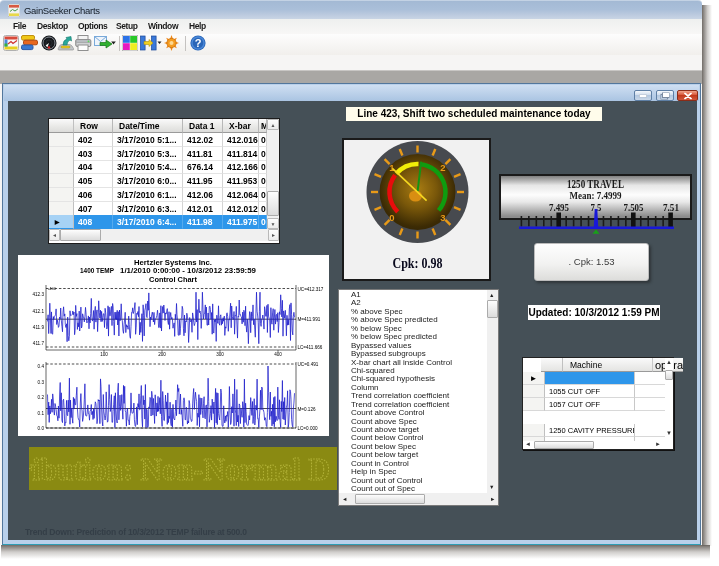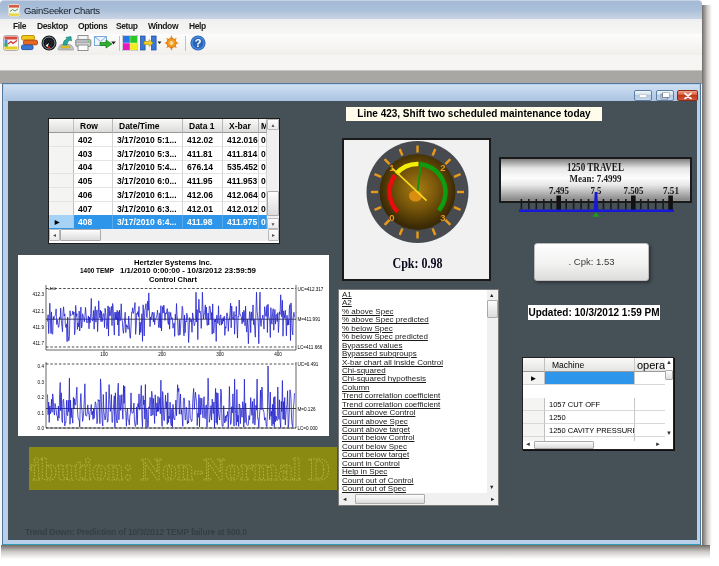--- a/index.html
+++ b/index.html
@@ -67,21 +67,21 @@
   
   .sb{position:absolute;background:#f0f0f0;}
   .sbbtn{position:absolute;background:linear-gradient(#fdfdfd,#ebebeb);border:1px solid #b9b9b9;
     box-sizing:border-box;color:#555;text-align:center;border-radius:1px;}
   .sbthumb{position:absolute;background:linear-gradient(#fdfdfd,#dcdcdc);border:1px solid #ababab;
     box-sizing:border-box;border-radius:1px;}
   
   #gaugep{left:342px;top:138px;width:149px;height:143px;background:#f1f1f1;
     border:2px solid #1a1a1a;box-sizing:border-box;}
   
-  #lingauge{left:499px;top:157px;width:193px;height:46px;box-sizing:border-box;
+  #lingauge{left:499px;top:174px;width:193px;height:46px;box-sizing:border-box;
     border:2px solid #1a1a1a;
     background:linear-gradient(180deg,#808080,#e6e6e6 22%,#fdfdfd 45%,#e8e8e8 62%,#8c8c8c 96%);}
   
   #cpkbox{left:534px;top:243px;width:115px;height:38px;border-radius:3px;font-size:9.5px;
     background:linear-gradient(#fefefe,#f2f2f1 55%,#dddddb);border:1px solid #bbb;box-sizing:border-box;
     box-shadow:2px 2px 3px rgba(20,20,20,0.45);
     color:#3a3a3a;text-align:center;line-height:36px;}
   
   #updated{left:528px;top:305px;width:132px;height:15px;background:#fff;
     font-size:10px;font-weight:bold;color:#000;line-height:15px;text-align:center;}
@@ -92,21 +92,21 @@
   .g2row{position:absolute;left:0;width:142px;height:13px;font-size:7.5px;}
   .g2row .c{position:absolute;top:0;height:13px;line-height:13px;overflow:hidden;white-space:nowrap;
     border-bottom:1px solid #d8d8d8;padding-left:4px;box-sizing:border-box;}
   .d0{left:0;width:22px;background:#f4f4f2;border-right:1px solid #c0c0c0;}
   .d1{left:22px;width:90px;border-right:1px solid #c8c8c8;}
   .d2{left:112px;width:30px;}
   
   #listbox{left:338px;top:289px;width:161px;height:217px;background:#fff;
     border:1px solid #7a7a7a;box-sizing:border-box;font-size:8px;color:#1a1a1a;}
   #listbox .items{position:absolute;left:1px;top:1px;width:146px;}
-  #listbox .it{height:8.45px;line-height:8.6px;padding-left:2px;white-space:nowrap;overflow:hidden;text-decoration:underline;}
+  #listbox .it{height:8.45px;line-height:8.6px;padding-left:11px;white-space:nowrap;overflow:hidden;}
   
   #chartp{left:18px;top:255px;width:311px;height:181px;background:#fff;}
   
   #banner{left:29px;top:447px;width:308px;height:43px;background:#8a8a12;overflow:hidden;}
   
   #status{left:25px;top:527px;width:400px;height:12px;font-size:8.5px;font-weight:bold;color:#343e47;letter-spacing:-0.2px;}
 </style>
 </head>
 <body>
 <div id="win">
@@ -254,21 +254,21 @@
       <div class="c c2">3/17/2010 5:3...</div>
       <div class="c c3">411.81</div>
       <div class="c c4">411.814</div>
       <div class="c c5">0.2</div>
     </div>
   <div class="g1row" style="top:41.4px">
       <div class="c c0"></div>
       <div class="c c1">404</div>
       <div class="c c2">3/17/2010 5:4...</div>
       <div class="c c3">676.14</div>
-      <div class="c c4">535.452</div>
+      <div class="c c4">412.166</div>
       <div class="c c5">0.3</div>
     </div>
   <div class="g1row" style="top:55.1px">
       <div class="c c0"></div>
       <div class="c c1">405</div>
       <div class="c c2">3/17/2010 6:0...</div>
       <div class="c c3">411.95</div>
       <div class="c c4">411.953</div>
       <div class="c c5">0.2</div>
     </div>
@@ -393,38 +393,38 @@
     <polygon points="92.8,51 97.2,51 96.3,33 93.7,33" fill="#1818d8"></polygon>
     <line x1="18" y1="51.8" x2="173" y2="51.8" stroke="#1818d8" stroke-width="2.5"></line>
     <polygon points="91.5,57.8 98.5,57.8 95,53.4" fill="#18a018"></polygon>
   </svg>
 </div>
 
 <div class="abs" id="cpkbox">. Cpk: 1.53</div>
 <div class="abs" id="updated">Updated: 10/3/2012 1:59 PM</div>
 
 <div class="abs" id="grid2">
-  <div class="g2row" style="top:0;height:24px;">
+  <div class="g2row" style="top:0;height:24px;margin-left:18px;">
     <div class="c d0" style="height:14px;background:linear-gradient(#fafafa,#e4e4e2);border-bottom:1px solid #9a9a9a;"></div>
     <div class="c d1" style="height:14px;line-height:14px;background:linear-gradient(#fafafa,#e4e4e2);border-bottom:1px solid #9a9a9a;padding-left:7px;font-size:8.5px;">Machine</div>
     <div class="c d2" style="height:14px;line-height:14px;background:linear-gradient(#fafafa,#e4e4e2);border-bottom:1px solid #9a9a9a;font-size:11px;padding-left:2px;">operator</div>
   </div>
   <div class="g2row" style="top:14px">
       <div class="c d0" style="text-align:center;padding-left:0;font-size:8px;">►</div>
       <div class="c d1" style="background:#2e96ea;"></div>
       <div class="c d2"></div>
     </div>
+  <div class="g2row" style="top:27px">
+      <div class="c d0"></div>
+      <div class="c d1">1055 CUT OFF</div>
+      <div class="c d2"></div>
+    </div>
   <div class="g2row" style="top:40px">
       <div class="c d0"></div>
       <div class="c d1">1057 CUT OFF</div>
-      <div class="c d2"></div>
-    </div>
-  <div class="g2row" style="top:53px">
-      <div class="c d0"></div>
-      <div class="c d1">1250</div>
       <div class="c d2"></div>
     </div>
   <div class="g2row" style="top:66px">
       <div class="c d0"></div>
       <div class="c d1">1250 CAVITY PRESSURE</div>
       <div class="c d2"></div>
     </div>
   <div class="g2row" style="top:79px;height:4px;overflow:hidden;">
       <div class="c d0" style="border-bottom:none;"></div>
       <div class="c d1" style="border-bottom:none;">1250 DIAMETER X</div>

